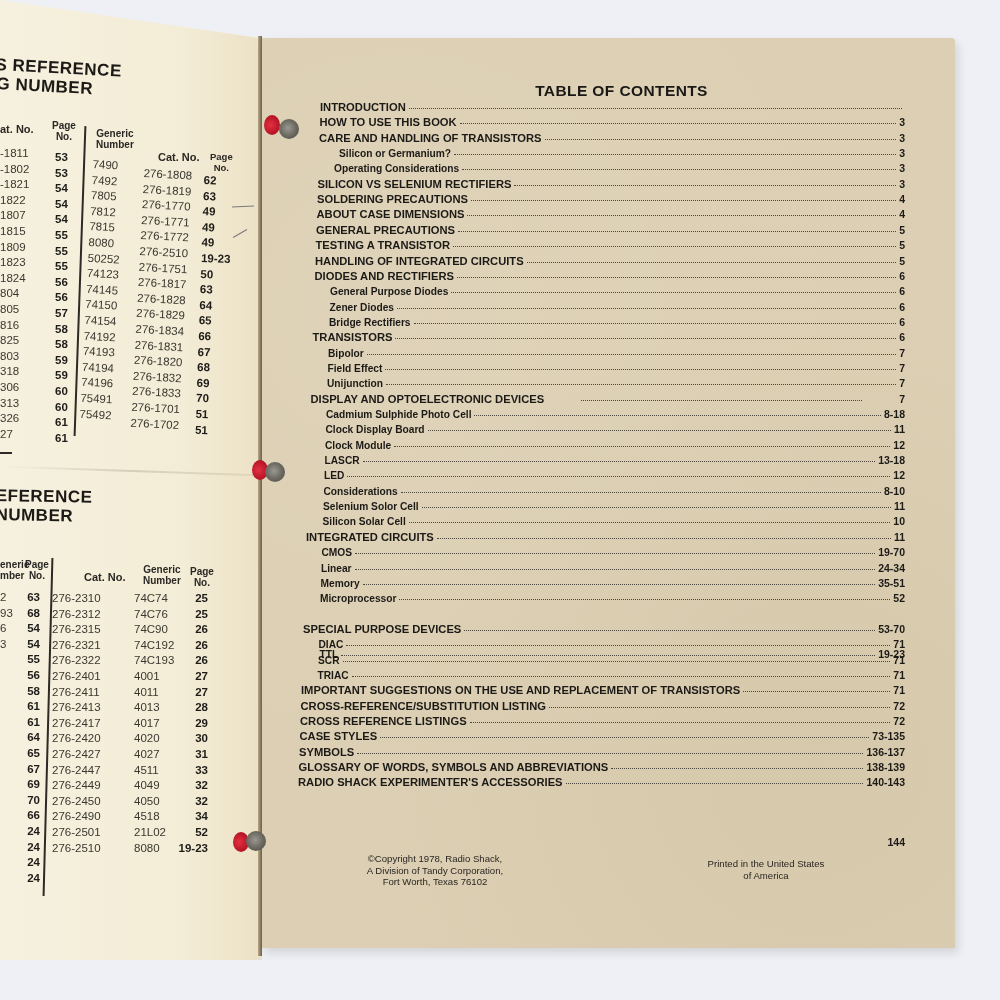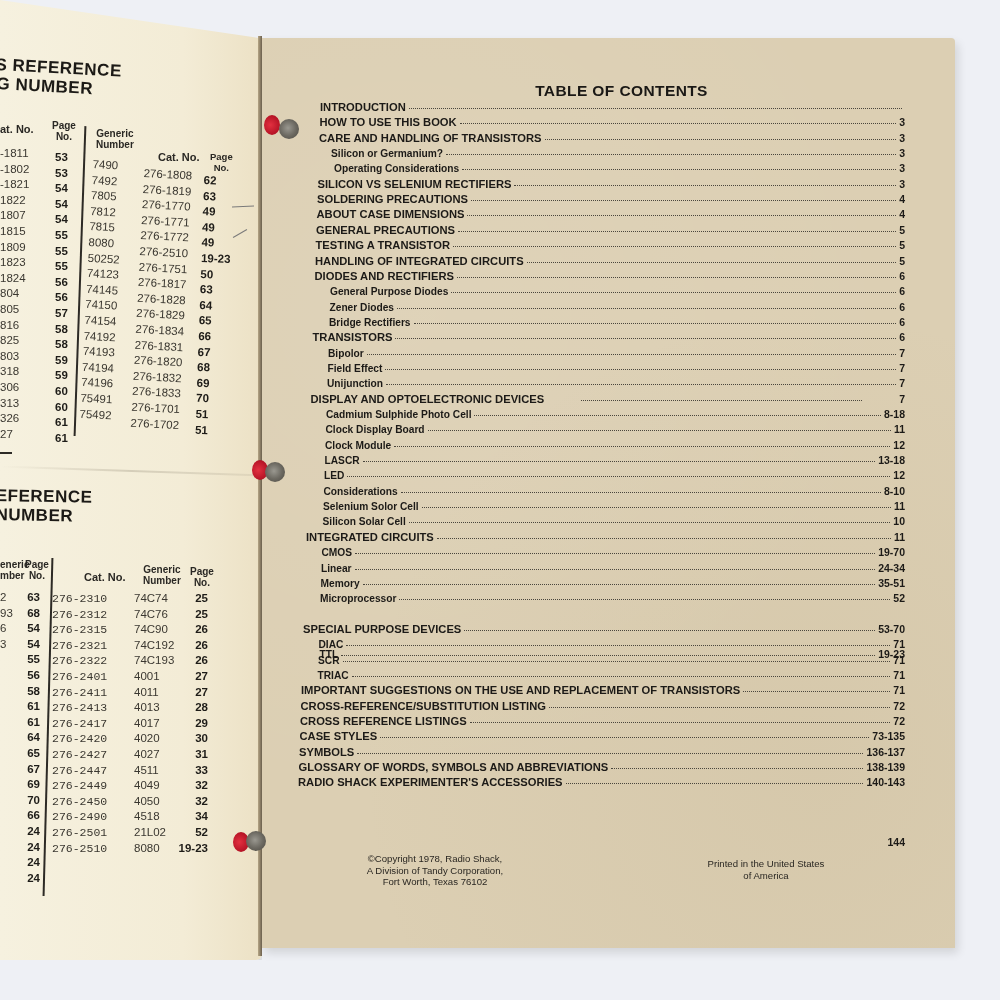--- a/index.html
+++ b/index.html
@@ -255,21 +255,21 @@
       <div>67</div>
       <div>69</div>
       <div>70</div>
       <div>66</div>
       <div>24</div>
       <div>24</div>
       <div>24</div>
       <div>24</div>
     </div>
   <div class="vline" style="left:47px;top:558px;height:338px;transform:rotate(1.5deg)"></div>
-  <div class="xcol" id="t2-cat" style="left:52px;top:591px;font-family:Liberation Mono, monospace;">
+  <div class="xcol" id="t2-cat" style="left:52px;top:591px;">
       <div>276-2310</div>
       <div>276-2312</div>
       <div>276-2315</div>
       <div>276-2321</div>
       <div>276-2322</div>
       <div>276-2401</div>
       <div>276-2411</div>
       <div>276-2413</div>
       <div>276-2417</div>
       <div>276-2420</div>
@@ -333,21 +333,21 @@
       <div class="toc-row" style="top: 15.35px; left: 57.5px; right: 50px;">
         <span class="label">HOW TO USE THIS BOOK</span>
         <span class="leader"></span>
         <span class="page">3</span>
       </div>
       <div class="toc-row" style="top: 30.7px; left: 57px; right: 50px;">
         <span class="label">CARE AND HANDLING OF TRANSISTORS</span>
         <span class="leader"></span>
         <span class="page">3</span>
       </div>
-      <div class="toc-row sub" style="top: 46.05px; left: 69px; right: 50px; justify-content: center;">
+      <div class="toc-row sub" style="top: 46.05px; left: 77px; right: 50px; justify-content: center;">
         <span class="label">Silicon or Germanium?</span>
         <span class="leader"></span>
         <span class="page">3</span>
       </div>
       <div class="toc-row sub" style="top: 61.4px; left: 72px; right: 50px;">
         <span class="label">Operating Considerations</span>
         <span class="leader"></span>
         <span class="page">3</span>
       </div>
       <div class="toc-row" style="top: 76.75px; left: 55.5px; right: 50px;">

